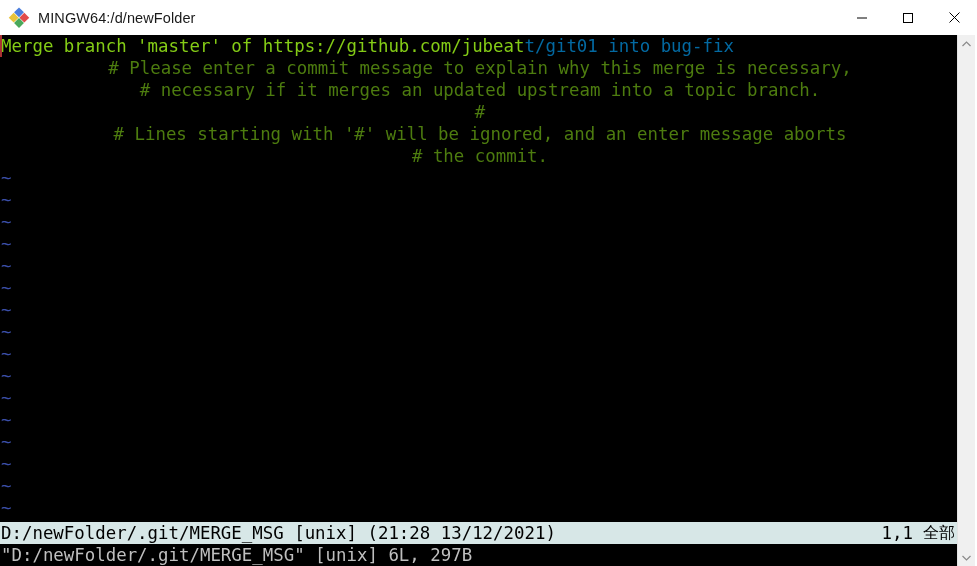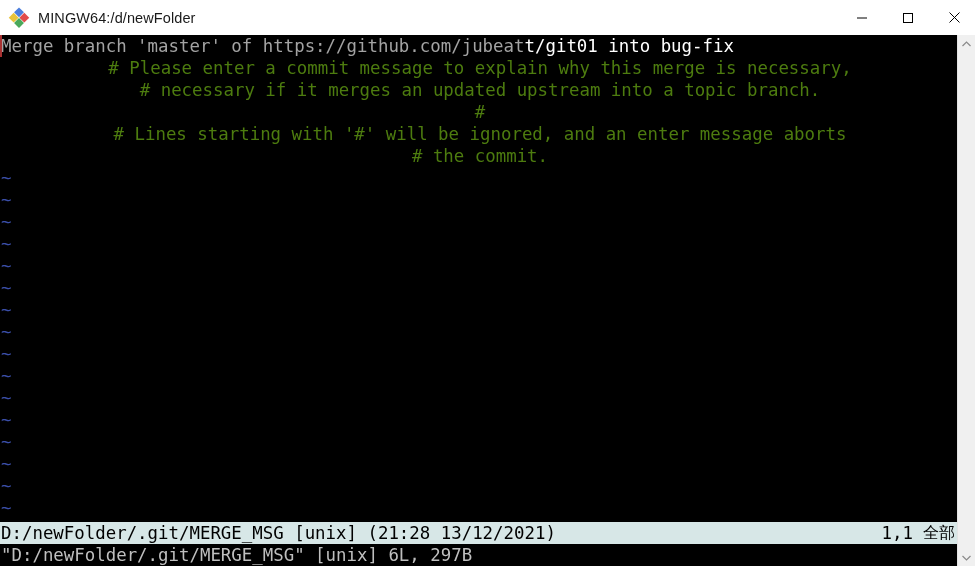--- a/index.html
+++ b/index.html
@@ -88,22 +88,22 @@
     height: 22px;
     line-height: 22px;
     white-space: pre;
     color: #bfbfbf;
     padding-left: 1px;
   }
   .vline.merge   { color: #c5c523; }
   .vline.comment { color: #4d7c0f; text-align: center; }
   .vline.tilde   { color: #3a4ea8; }
 
-  .seg-url  { color: #a3a3a3; }
-  .seg-rest { color: #ffffff; }
+  .seg-url  { color: #84cc16; }
+  .seg-rest { color: #0369a1; }
 
   
   #vim-cursor {
     position: absolute;
     left: 0px;
     top: 0px;
     width: 2px;
     height: 22px;
     background: #a83232;
   }

